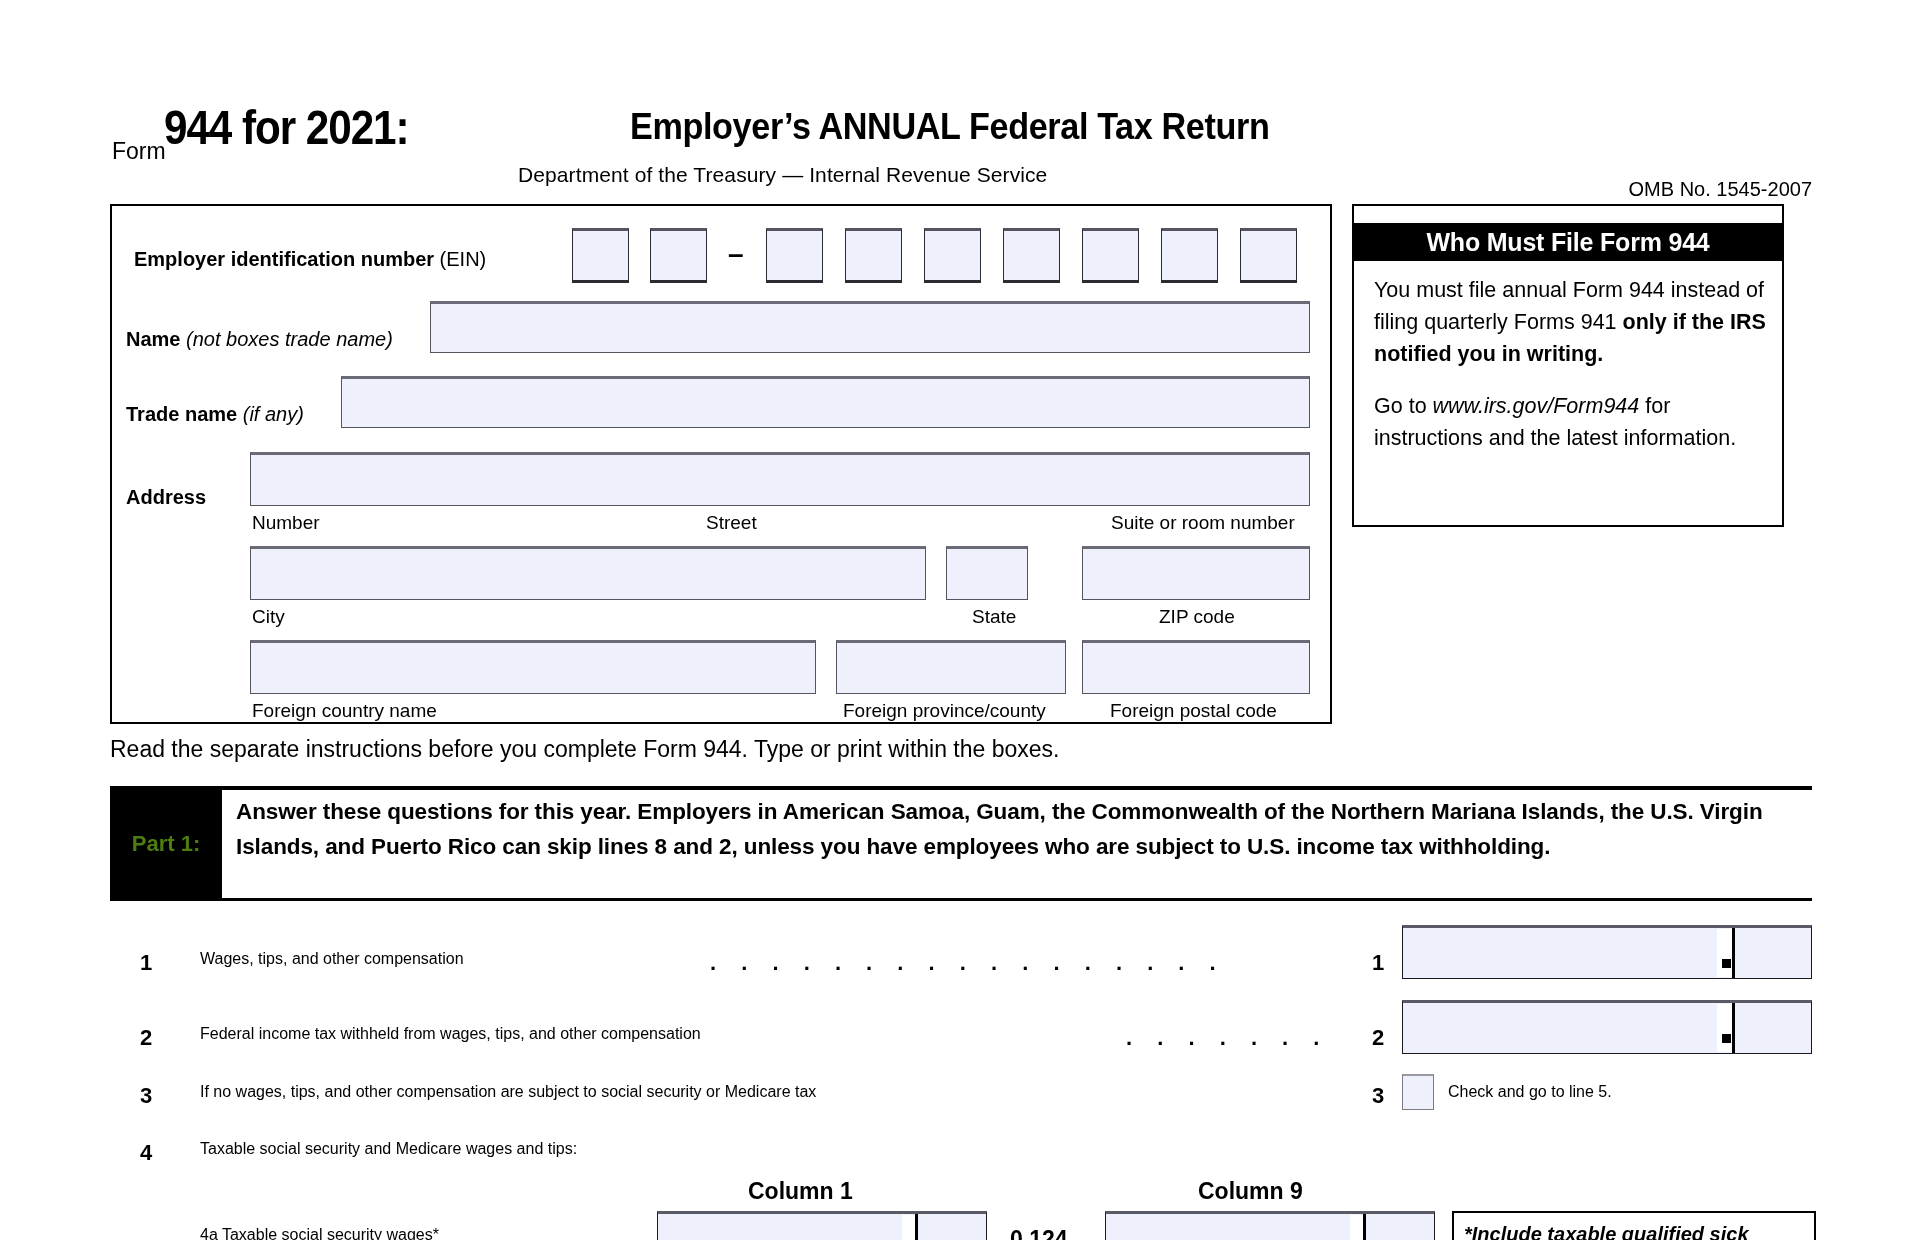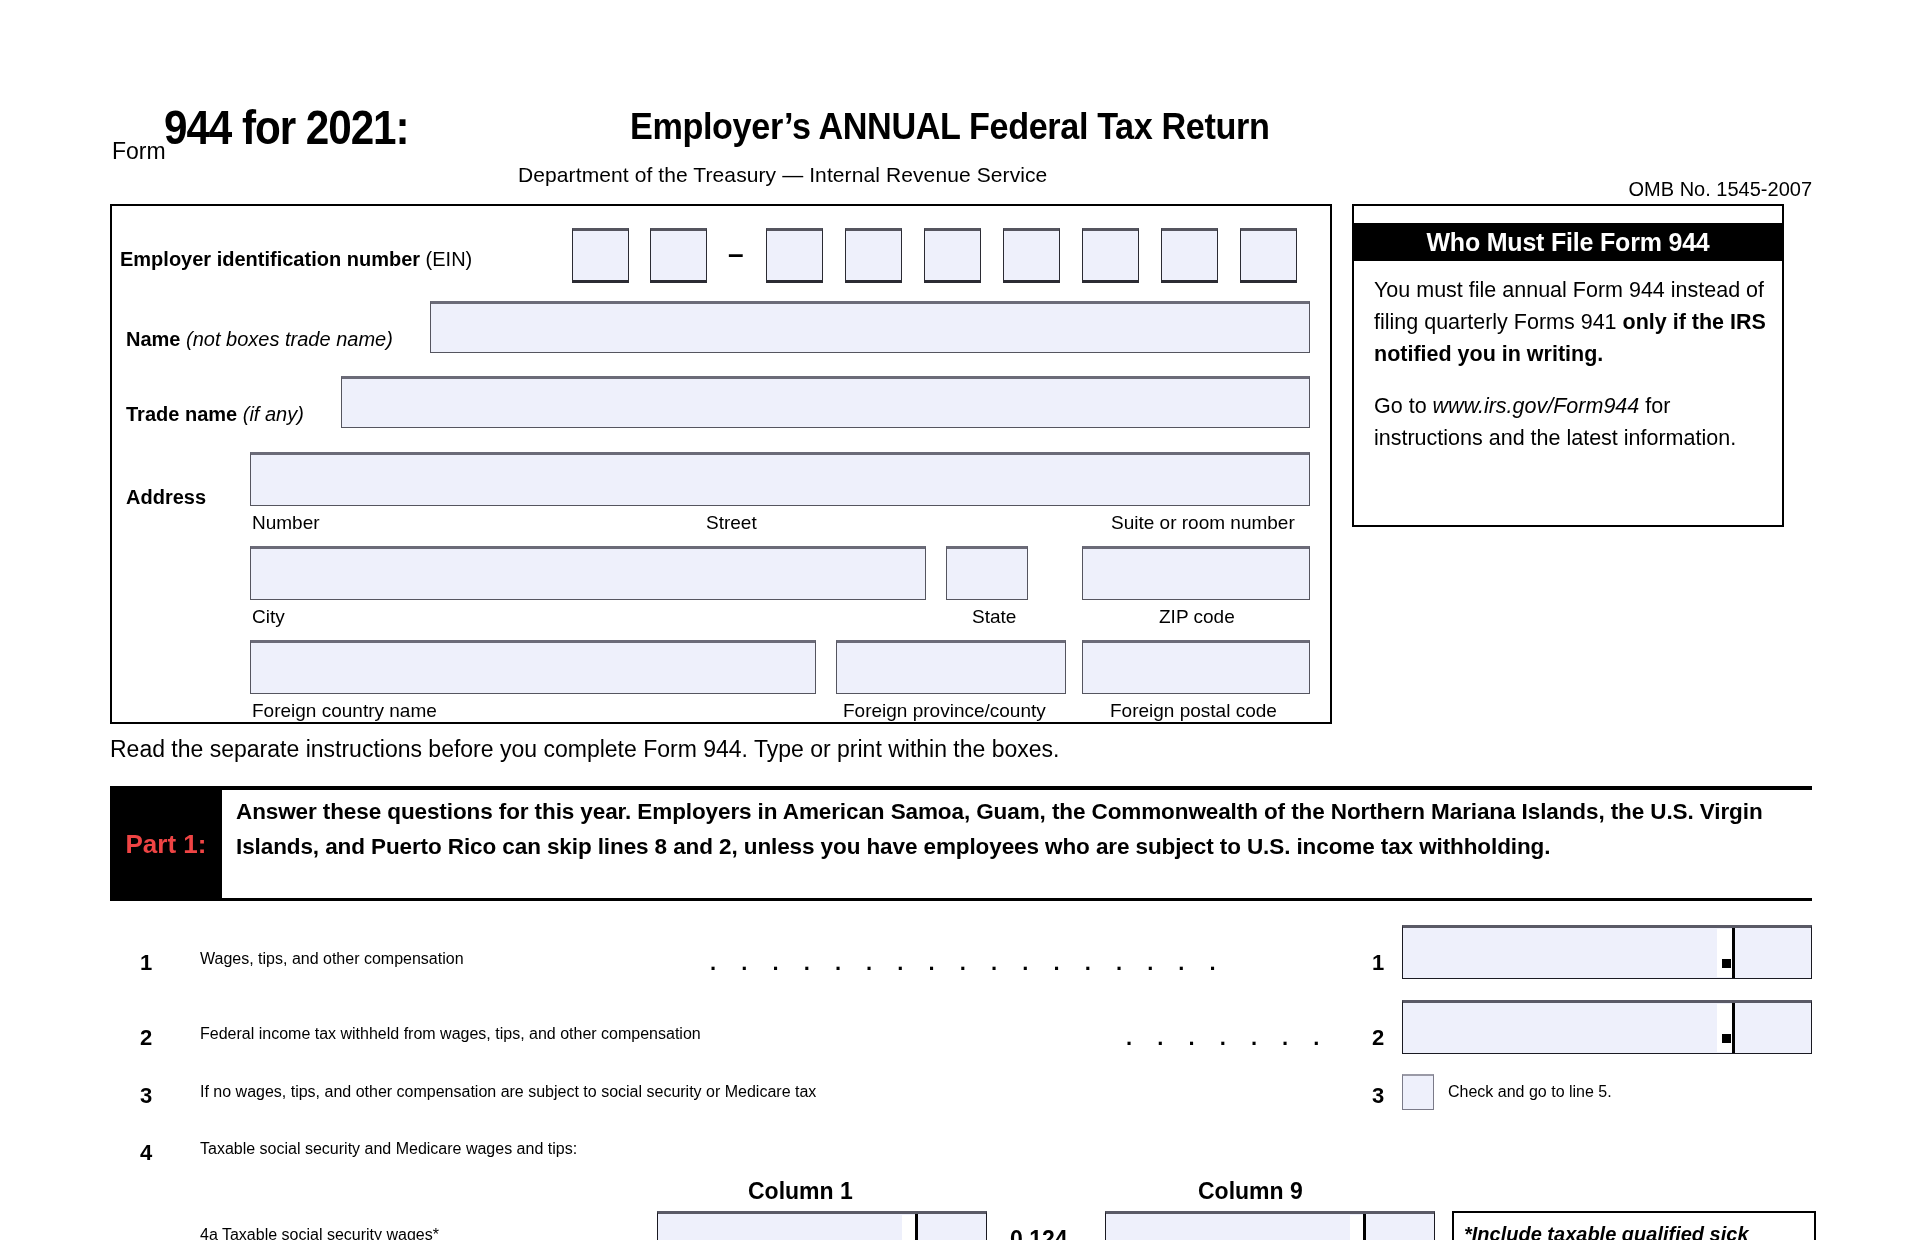--- a/index.html
+++ b/index.html
@@ -194,22 +194,22 @@
     height: 3px;
     background: #000;
   }
   .part-tab {
     position: absolute;
     left: 110px;
     top: 790px;
     width: 112px;
     height: 108px;
     background: #000;
-    color: #ef4444;
-    font-size: 26px;
+    color: #4d7c0f;
+    font-size: 22px;
     font-weight: bold;
     display: flex;
     align-items: center;
     justify-content: center;
   }
   .part-text {
     position: absolute;
     left: 236px;
     top: 795px;
     width: 1570px;
@@ -304,21 +304,21 @@
   <div class="title-row">
     <span class="form-word">Form</span>
     <span class="form-num">944 for 2021:</span>
     <span class="form-title">Employer’s ANNUAL Federal Tax Return</span>
   </div>
   <div class="dept-line">Department of the Treasury — Internal Revenue Service</div>
   <div class="omb">OMB No. 1545-2007</div>
 
   <div class="idbox"></div>
 
-  <div class="lbl" style="left:120px; top:248px;">
+  <div class="lbl" style="left:134px; top:248px;">
     <b>Employer identification number</b>
     <span>(EIN)</span>
   </div>
 
   <div class="fld-sm" style="left:572px; top:228px; width:57px; height:55px;"></div>
   <div class="fld-sm" style="left:650px; top:228px; width:57px; height:55px;"></div>
   <div class="ein-dash" style="left:728px; top:240px;">–</div>
   <div class="fld-sm" style="left:766px; top:228px; width:57px; height:55px;"></div>
   <div class="fld-sm" style="left:845px; top:228px; width:57px; height:55px;"></div>
   <div class="fld-sm" style="left:924px; top:228px; width:57px; height:55px;"></div>

